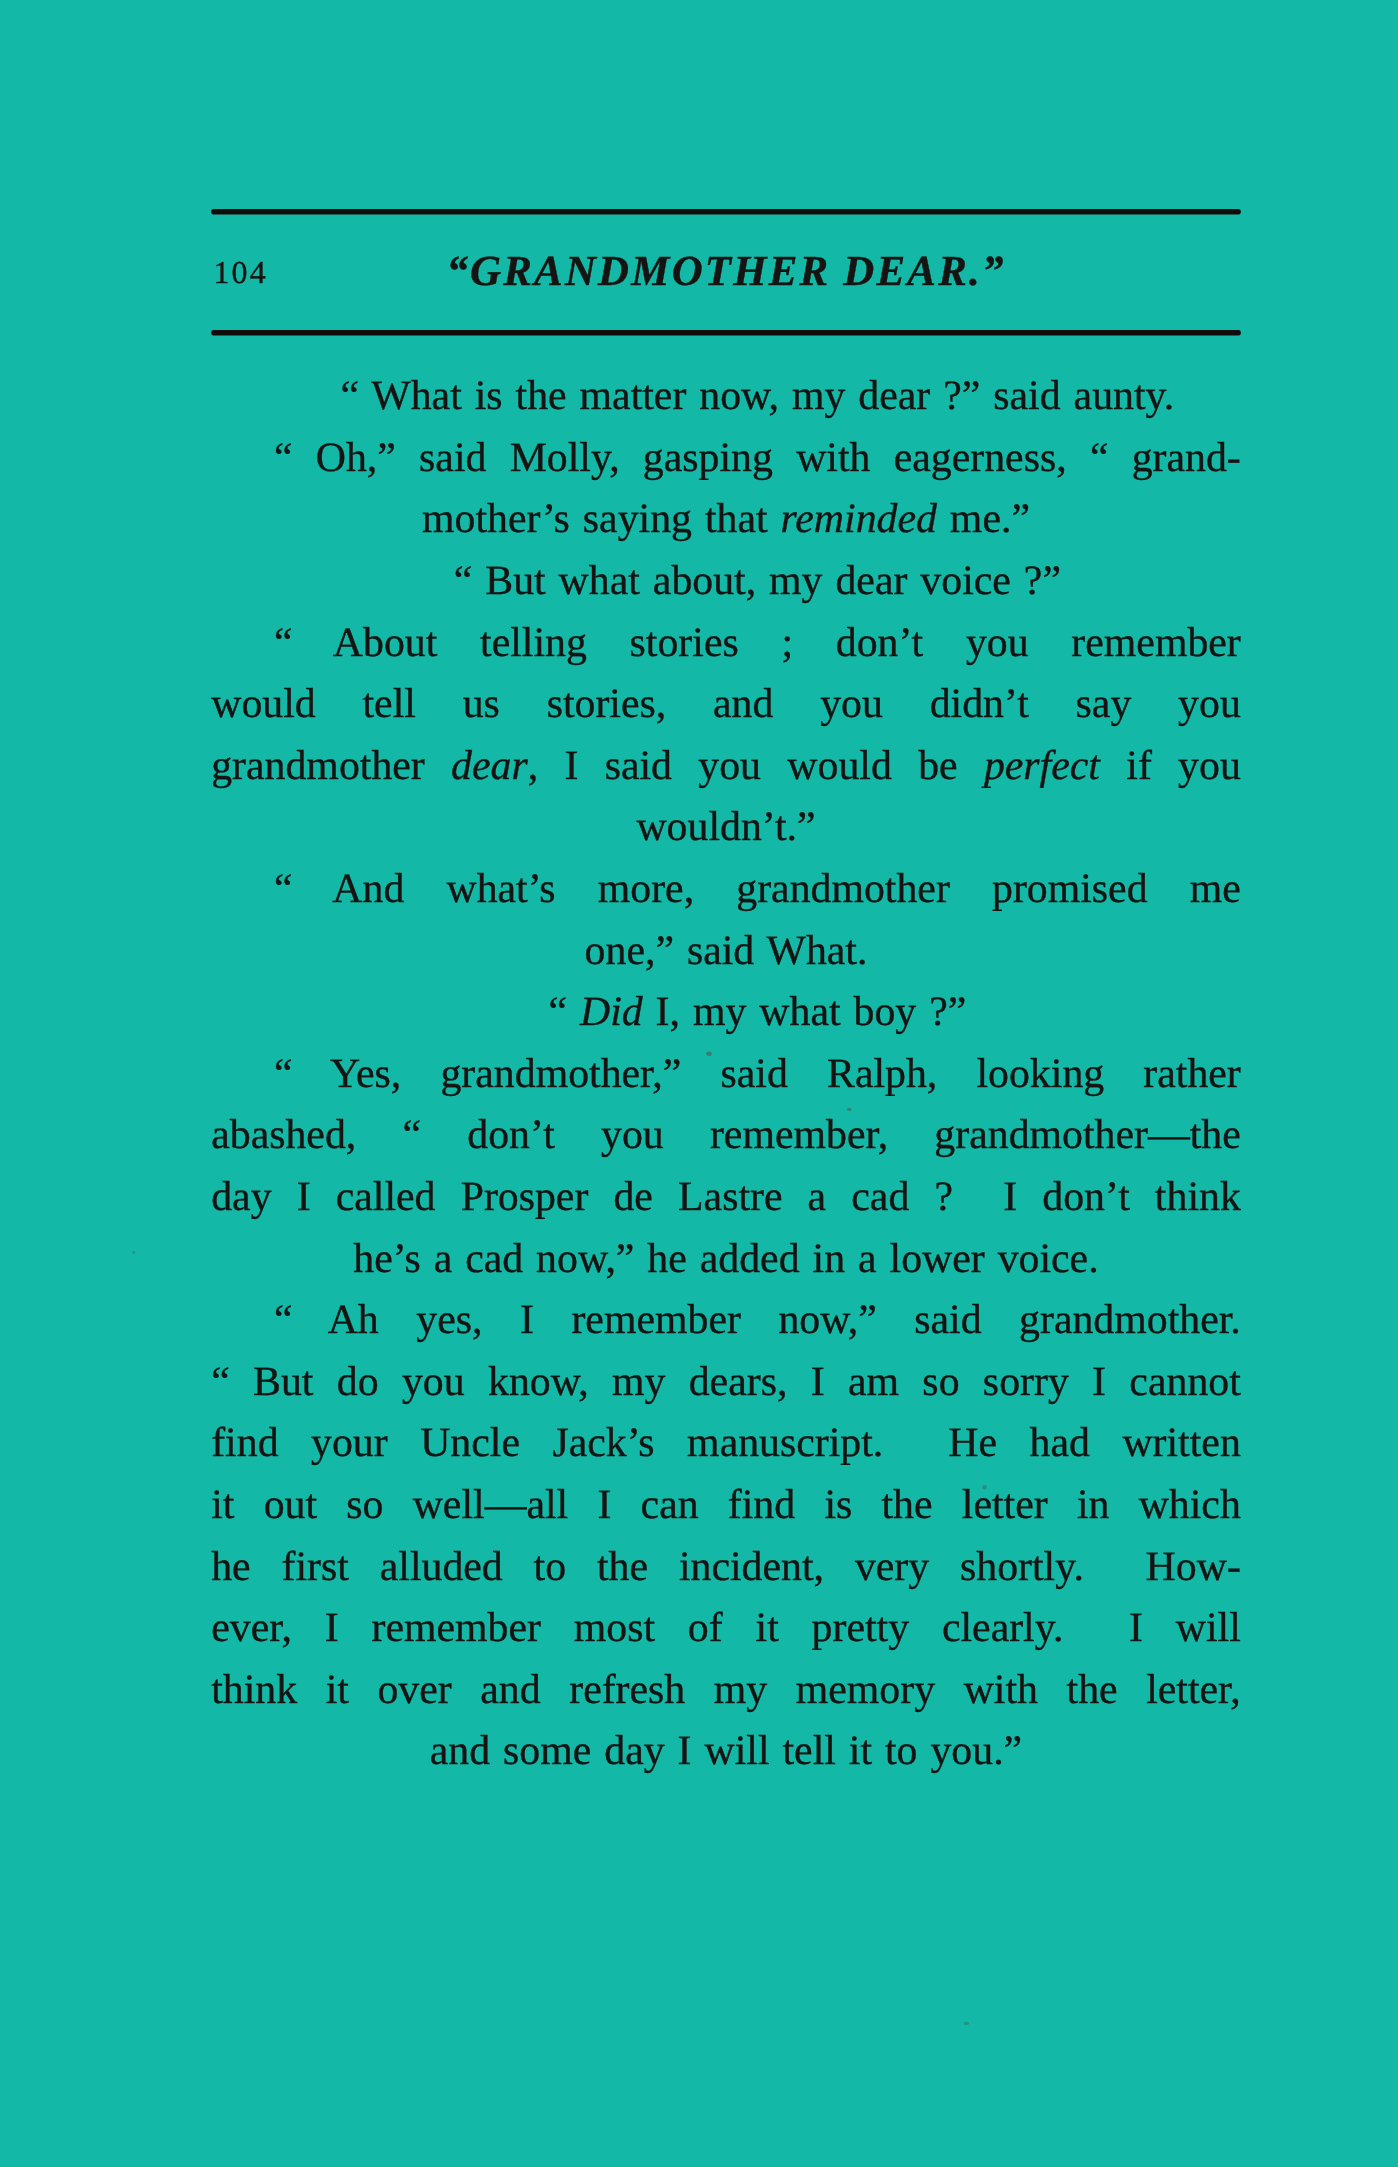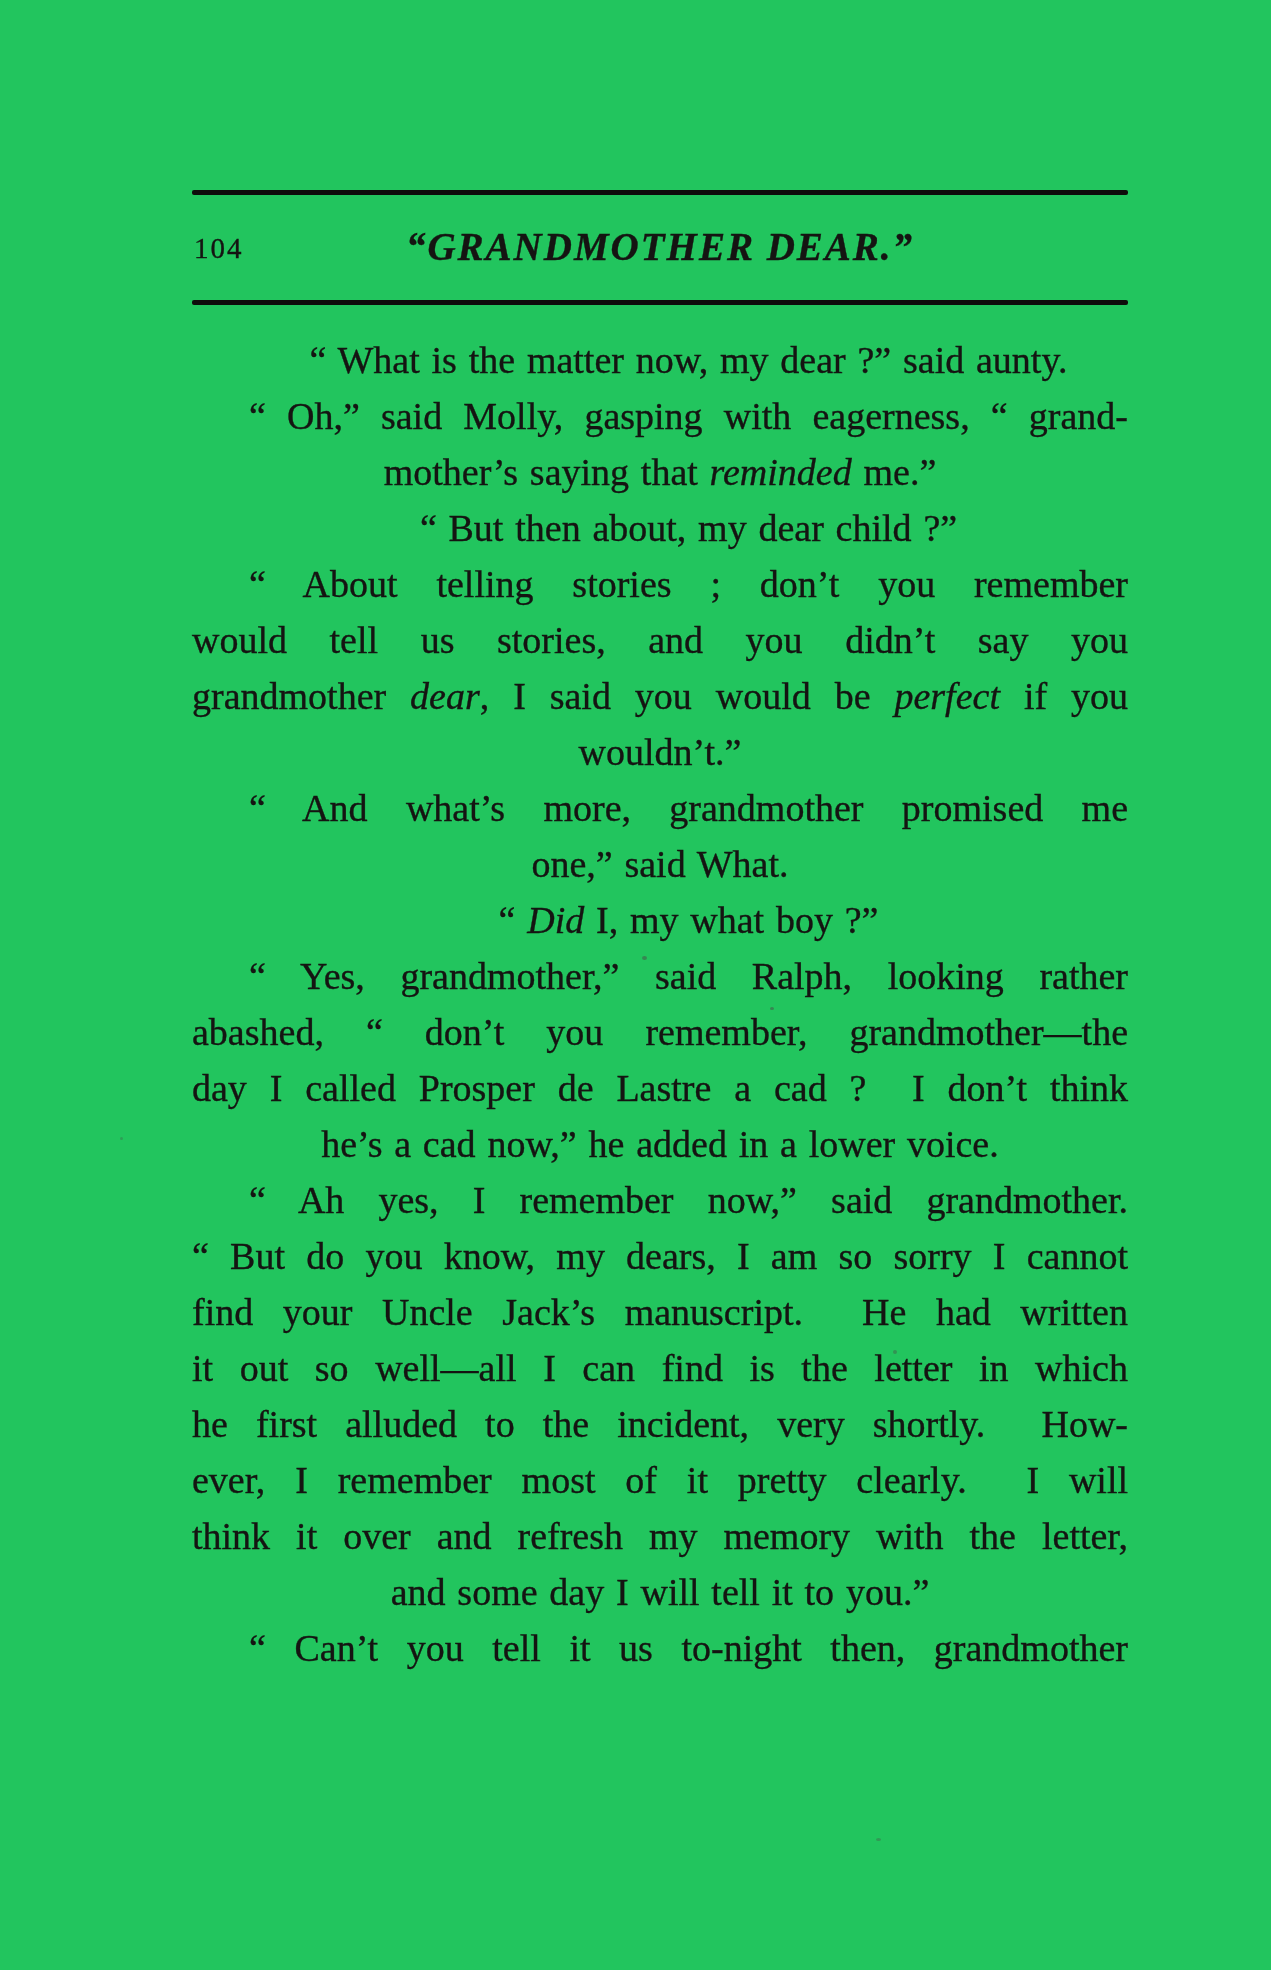--- a/index.html
+++ b/index.html
@@ -3,21 +3,21 @@
 <meta charset="utf-8">
 <style>
   html,body{margin:0;padding:0;}
   body{
     width:1271px;height:1970px;
     background:#e9e9e6;
   }
   .page{
     position:relative;
     width:1271px;height:1970px;
-    background:#22c55e;
+    background:#14b8a6;
     overflow:hidden;
     font-family:"Liberation Serif","DejaVu Serif",serif;
     color:#151412;
     -webkit-text-stroke:0.35px #151412;
   }
   .rule{
     position:absolute;left:192px;width:936px;
     background:#0e0d0b;border-radius:2px;
   }
   .rule-top{top:190px;height:5px;}
@@ -70,41 +70,40 @@
     <span class="pagenum">104</span>
     <span class="running-title">“GRANDMOTHER DEAR.”</span>
   </div>
 
   <div class="rule rule-bottom"></div>
 
   <div class="body-text" id="body-text">
       <div class="ln ind"><span>“ What is the matter now, my dear ?” said aunty.</span></div>
       <div class="ln jst ind"><span>“ Oh,” said Molly, gasping with eagerness, “ grand-</span></div>
       <div class="ln"><span>mother’s saying that </span><em>reminded</em><span> me.”</span></div>
-      <div class="ln ind"><span>“ But then about, my dear child ?”</span></div>
+      <div class="ln ind"><span>“ But what about, my dear voice ?”</span></div>
       <div class="ln jst ind"><span>“ About telling stories ; don’t you remember</span></div>
       <div class="ln jst"><span>would tell us stories, and you didn’t say you</span></div>
       <div class="ln jst"><span>grandmother </span><em>dear</em><span>, I said you would be </span><em>perfect</em><span> if you</span></div>
       <div class="ln"><span>wouldn’t.”</span></div>
       <div class="ln jst ind"><span>“ And what’s more, grandmother promised me</span></div>
       <div class="ln"><span>one,” said What.</span></div>
       <div class="ln ind"><span>“ </span><em>Did</em><span> I, my what boy ?”</span></div>
       <div class="ln jst ind"><span>“ Yes, grandmother,” said Ralph, looking rather</span></div>
       <div class="ln jst"><span>abashed, “ don’t you remember, grandmother—the</span></div>
       <div class="ln jst"><span>day I called Prosper de Lastre a cad ?&nbsp; I don’t think</span></div>
       <div class="ln"><span>he’s a cad now,” he added in a lower voice.</span></div>
       <div class="ln jst ind"><span>“ Ah yes, I remember now,” said grandmother.</span></div>
       <div class="ln jst"><span>“ But do you know, my dears, I am so sorry I cannot</span></div>
       <div class="ln jst"><span>find your Uncle Jack’s manuscript.&nbsp; He had written</span></div>
       <div class="ln jst"><span>it out so well—all I can find is the letter in which</span></div>
       <div class="ln jst"><span>he first alluded to the incident, very shortly.&nbsp; How-</span></div>
       <div class="ln jst"><span>ever, I remember most of it pretty clearly.&nbsp; I will</span></div>
       <div class="ln jst"><span>think it over and refresh my memory with the letter,</span></div>
       <div class="ln"><span>and some day I will tell it to you.”</span></div>
-      <div class="ln jst ind"><span>“ Can’t you tell it us to-night then, grandmother</span></div>
     </div>
 
   <div class="speck" style="left:642px;top:956px;width:5px;height:4px;"></div>
   <div class="speck" style="left:770px;top:1007px;width:4px;height:3px;"></div>
   <div class="speck" style="left:893px;top:1350px;width:4px;height:4px;opacity:.4;"></div>
   <div class="speck" style="left:876px;top:1838px;width:5px;height:3px;opacity:.35;"></div>
   <div class="speck" style="left:120px;top:1137px;width:3px;height:3px;opacity:.3;"></div>
 
 </div>
 

